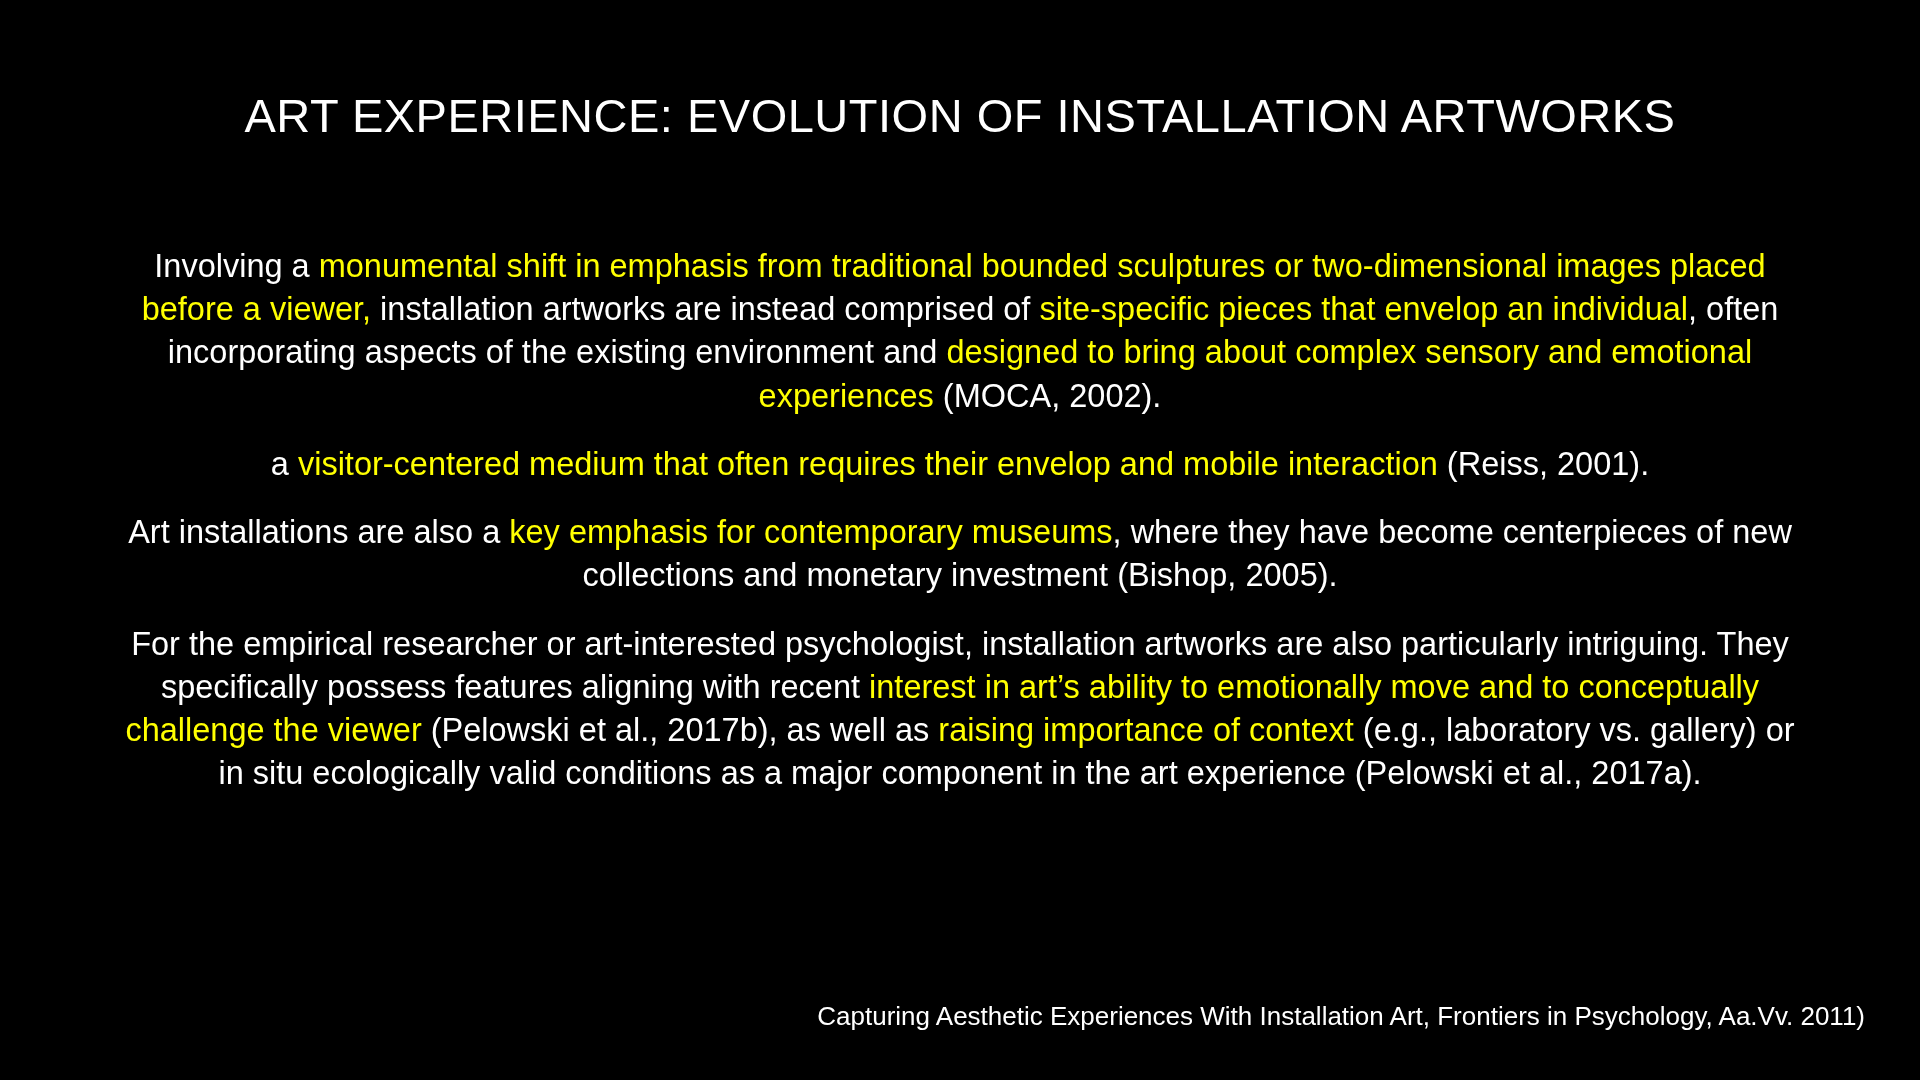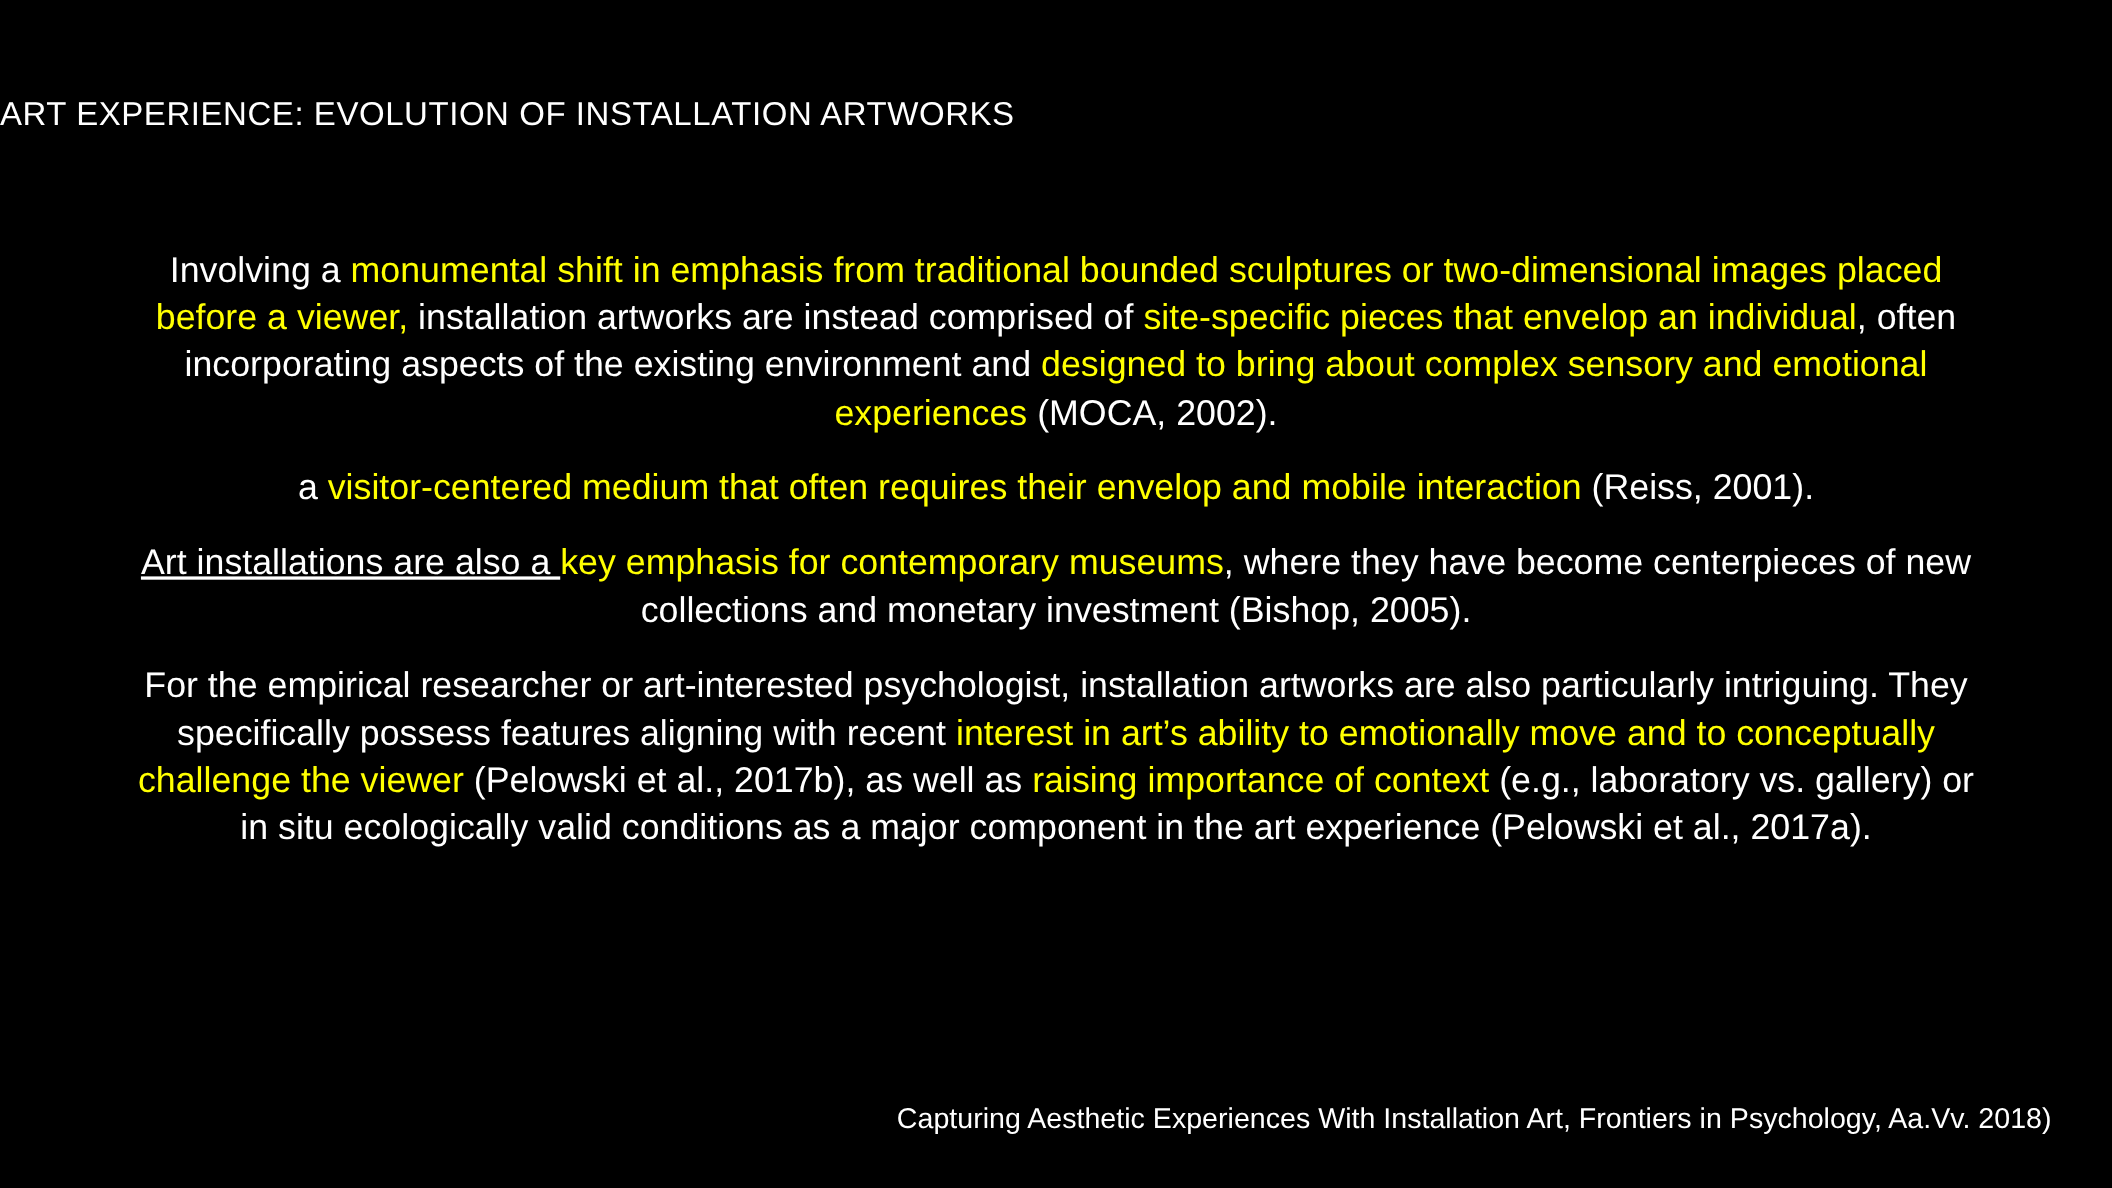--- a/index.html
+++ b/index.html
@@ -12,23 +12,23 @@
     width: 1920px;
     height: 1080px;
     background: #000000;
     overflow: hidden;
     font-family: "Liberation Sans", "DejaVu Sans", sans-serif;
     -webkit-font-smoothing: antialiased;
   }
   .title {
     margin: 0;
     padding-top: 88px;
-    text-align: left;
+    text-align: center;
     color: #FFFFFF;
-    font-size: 30px;
+    font-size: 47px;
     font-weight: 400;
     letter-spacing: 0.5px;
   }
   .body {
     width: 1690px;
     margin: 102px auto 0 auto;
     text-align: center;
   }
   .body p {
     margin: 0 0 25px 0;
@@ -48,18 +48,18 @@
 </style>
 </head>
 <body>
 
 <div class="slide">
   <h1 class="title">ART EXPERIENCE: EVOLUTION OF INSTALLATION ARTWORKS</h1>
 
   <div class="body" id="paragraphs">
       <p><span style="color: rgb(255, 255, 255);">Involving a </span><span style="color: rgb(255, 255, 0);">monumental shift in emphasis from traditional bounded sculptures or two-dimensional images placed before a viewer,</span><span style="color: rgb(255, 255, 255);"> installation artworks are instead comprised of </span><span style="color: rgb(255, 255, 0);">site-specific pieces that envelop an individual</span><span style="color: rgb(255, 255, 255);">, often incorporating aspects of the existing environment and </span><span style="color: rgb(255, 255, 0);">designed to bring about complex sensory and emotional experiences</span><span style="color: rgb(255, 255, 255);"> (MOCA, 2002).</span></p>
       <p><span style="color: rgb(255, 255, 255);">a </span><span style="color: rgb(255, 255, 0);">visitor-centered medium that often requires their envelop and mobile interaction</span><span style="color: rgb(255, 255, 255);"> (Reiss, 2001).</span></p>
-      <p><span style="color: rgb(255, 255, 255); text-decoration: underline;">Art installations are also a </span><span style="color: rgb(255, 255, 0); margin-top: 48px;">key emphasis for contemporary museums</span><span style="color: rgb(255, 255, 255);">, where they have become centerpieces of new collections and monetary investment (Bishop, 2005).</span></p>
+      <p><span style="color: rgb(255, 255, 255);">Art installations are also a </span><span style="color: rgb(255, 255, 0); margin-top: 48px;">key emphasis for contemporary museums</span><span style="color: rgb(255, 255, 255);">, where they have become centerpieces of new collections and monetary investment (Bishop, 2005).</span></p>
       <p><span style="color: rgb(255, 255, 255);">For the empirical researcher or art-interested psychologist, installation artworks are also particularly intriguing. They specifically possess features aligning with recent </span><span style="color: rgb(255, 255, 0);">interest in art’s ability to emotionally move and to conceptually challenge the viewer</span><span style="color: rgb(255, 255, 255);"> (Pelowski et al., 2017b), as well as </span><span style="color: rgb(255, 255, 0);">raising importance of context</span><span style="color: rgb(255, 255, 255);"> (e.g., laboratory vs. gallery) or in situ ecologically valid conditions as a major component in the art experience (Pelowski et al., 2017a).</span></p>
     </div>
 
-  <div class="footer">Capturing Aesthetic Experiences With Installation Art, Frontiers in Psychology, Aa.Vv. 2018)</div>
+  <div class="footer">Capturing Aesthetic Experiences With Installation Art, Frontiers in Psychology, Aa.Vv. 2011)</div>
 </div>
 
 </body></html>

